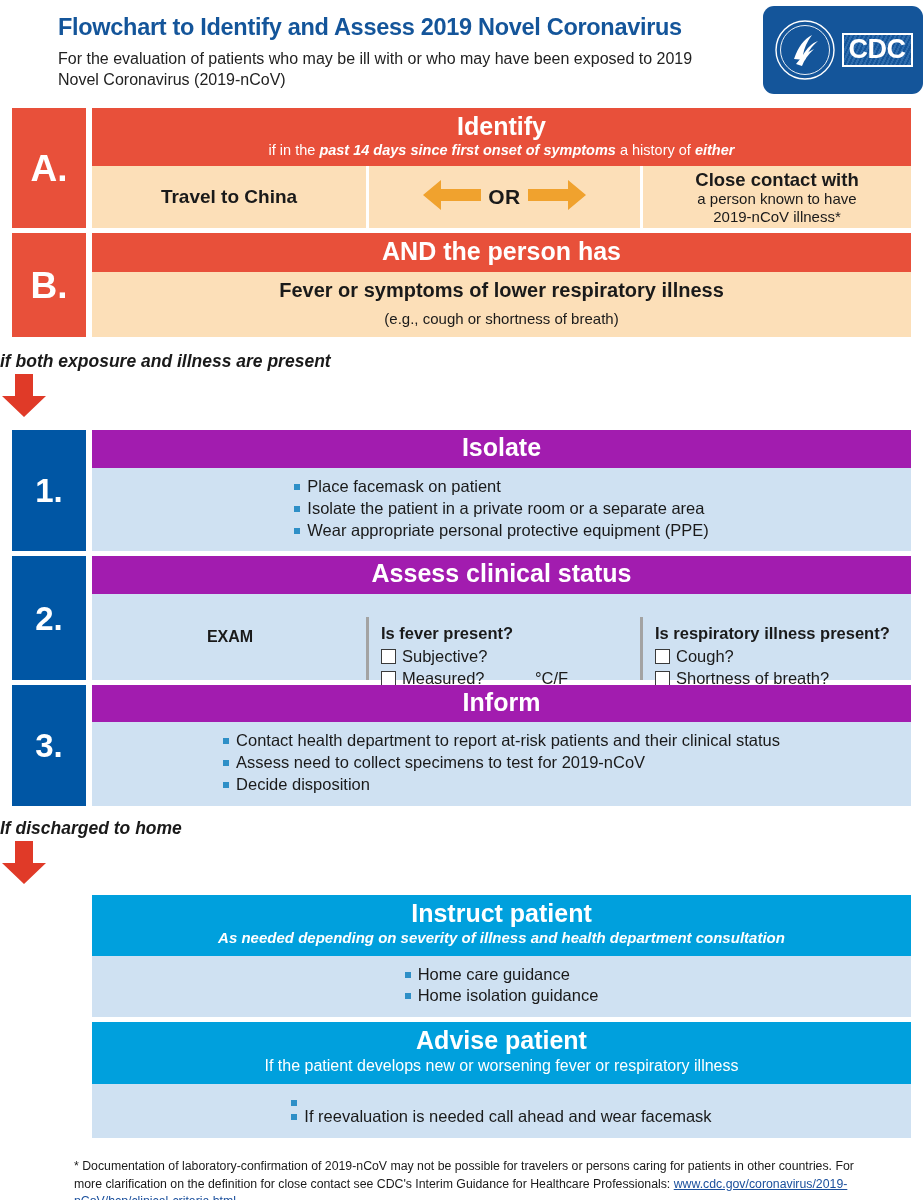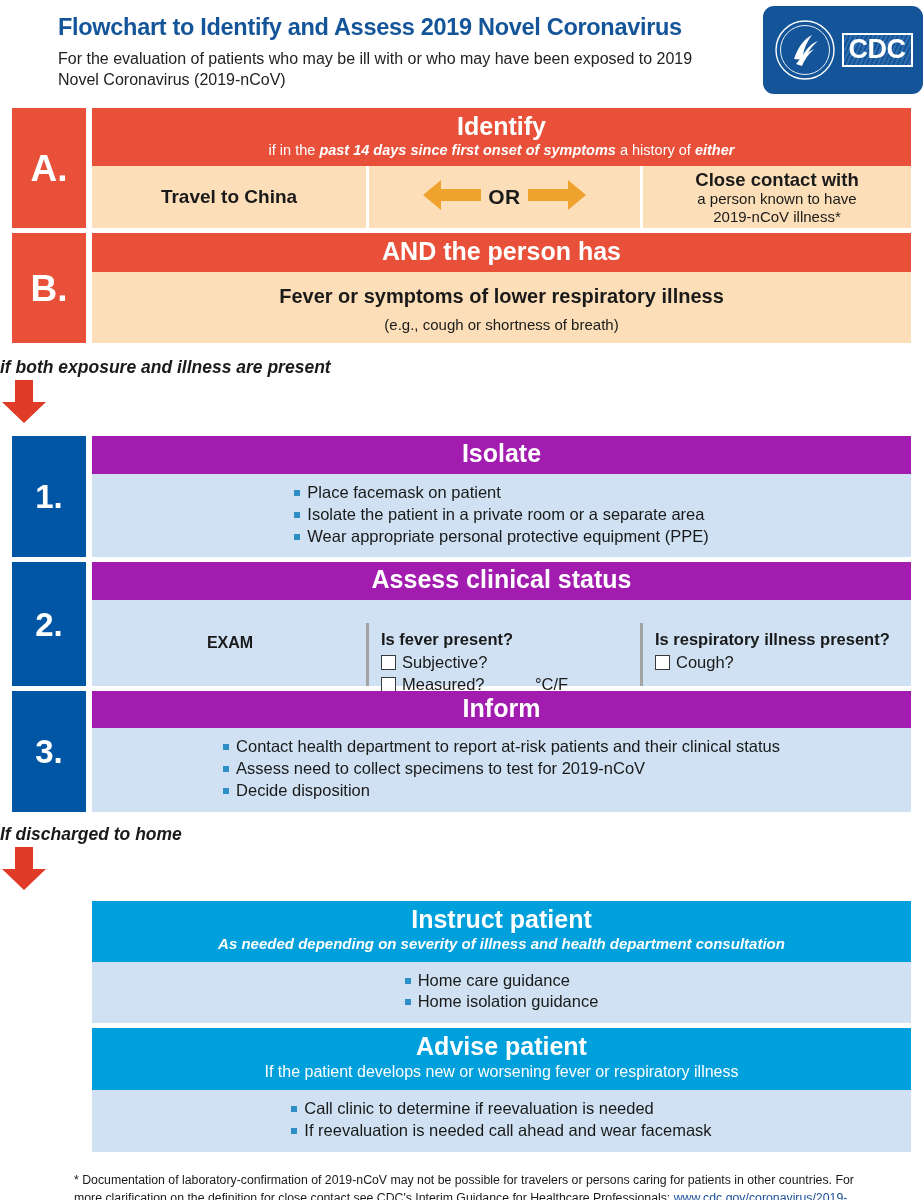--- a/index.html
+++ b/index.html
@@ -62,21 +62,21 @@
   .a-travel{width:274px;flex:none;font-size:19px;font-weight:bold;}
   .a-or{width:274px;flex:none;}
   .a-close{flex:1;line-height:1.18;}
   .a-close .ln1{font-size:18.5px;font-weight:bold;display:block;}
   .a-close .ln2{font-size:15px;display:block;}
   .a-close .ln3{font-size:15px;display:block;}
 
   .or-wrap{display:flex;align-items:center;justify-content:center;gap:7px;}
   .or-txt{font-size:21px;font-weight:bold;color:#1a1a1a;letter-spacing:0.5px;}
 
-  .b-body{background:#FCDFB8;text-align:center;padding:13px 8px 9px 8px;}
+  .b-body{background:#FCDFB8;text-align:center;padding:7px 8px 9px 8px;}
   .b-body .l1{font-size:20px;font-weight:bold;line-height:1.15;}
   .b-body .l2{font-size:15px;line-height:1.2;margin-top:8px;}
 
   
   .connector{text-align:left;}
   .connector .ctext{font-size:17.5px;font-style:italic;font-weight:bold;color:#1a1a1a;}
   .arrow-red{display:block;margin:2px auto 0 auto;}
 
   
   .bullets{background:#CFE1F2;padding:8px 10px 10px 10px;}
@@ -239,20 +239,24 @@
             <span>Measured? _____°C/F</span>
           </div>
         </div>
 
         <div class="s2-cell s2-resp">
           <div class="s2-head">Is respiratory illness present?</div>
           <div class="ckrow">
             <span class="ckbox"></span>
             <span>Cough?</span>
           </div>
+          <div class="ckrow">
+            <span class="ckbox"></span>
+            <span>Shortness of breath?</span>
+          </div>
         </div>
       </div>
     </div>
   </div>
 
   <div class="gap"></div>
 
   <div class="row">
     <div class="numbox">3.</div>
     <div class="colbody">
@@ -312,21 +316,20 @@
 
   <div class="lowblock">
     <div class="banner-cyan">
       <div class="b-title">Advise patient</div>
       <div class="b-sub" style="font-style:normal;font-weight:normal;font-size:16px;">If the patient develops new or worsening fever or respiratory illness</div>
     </div>
     <div class="bullets center">
       <div class="blist">
         <div class="bitem">
           <span class="bsq"></span>
-          <span>Call clinic to determine if reevaluation is needed</span>
         </div>
         <div class="bitem">
           <span class="bsq"></span>
           <span>If reevaluation is needed call ahead and wear facemask</span>
         </div>
       </div>
     </div>
   </div>
 
   <div class="footnote">

